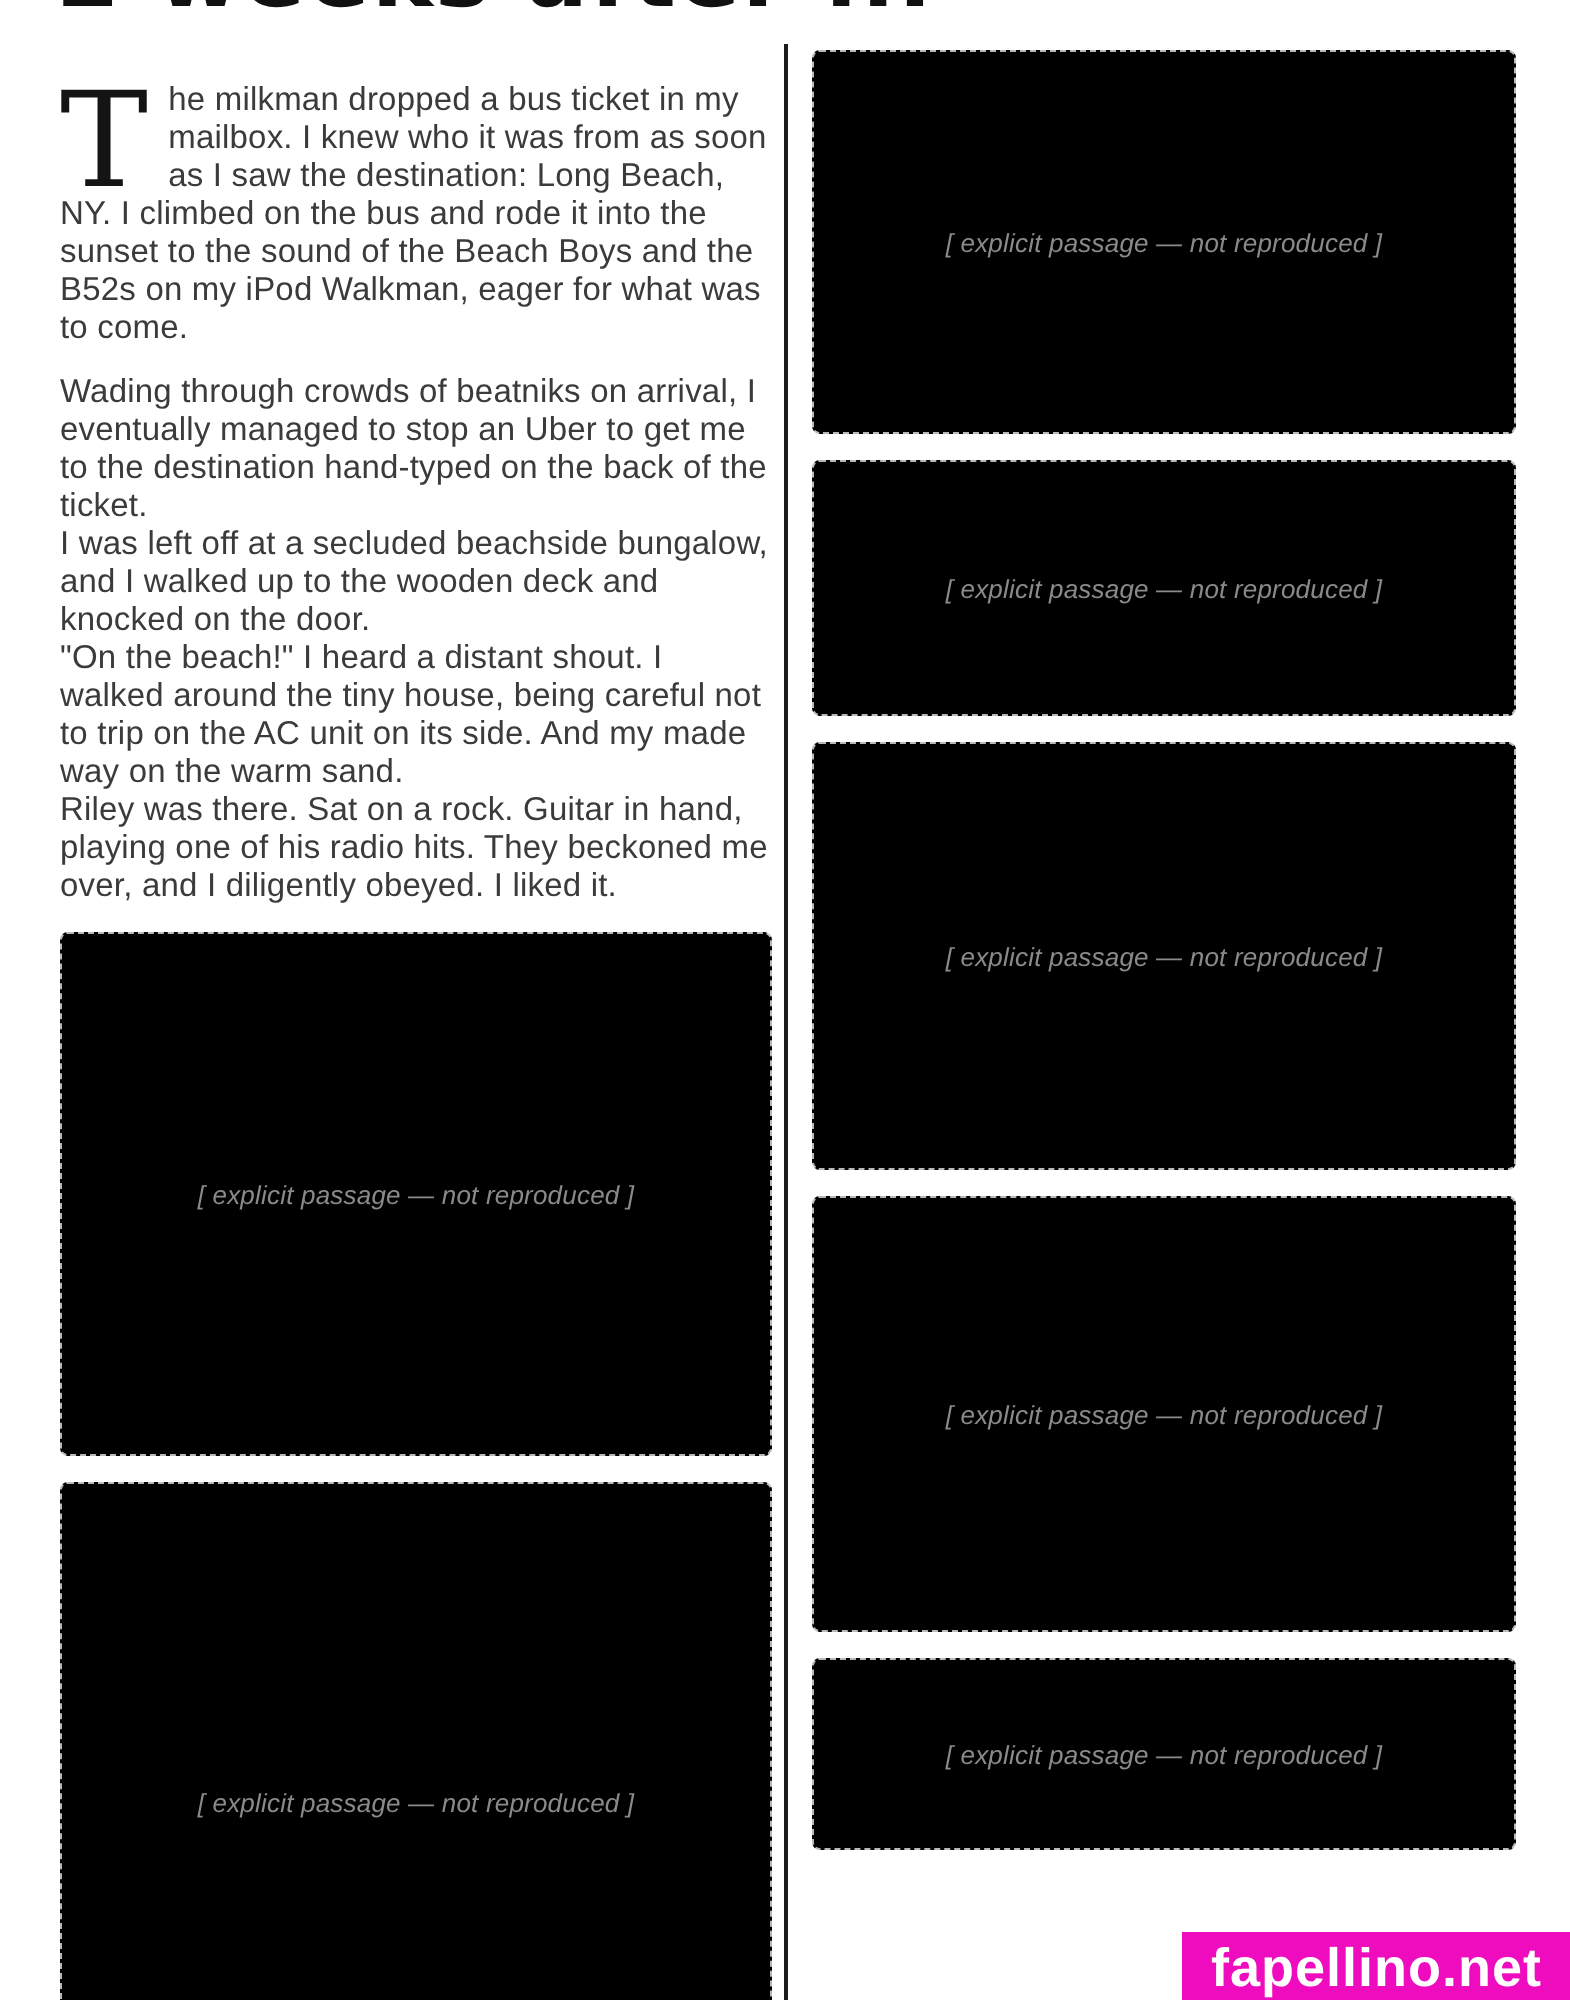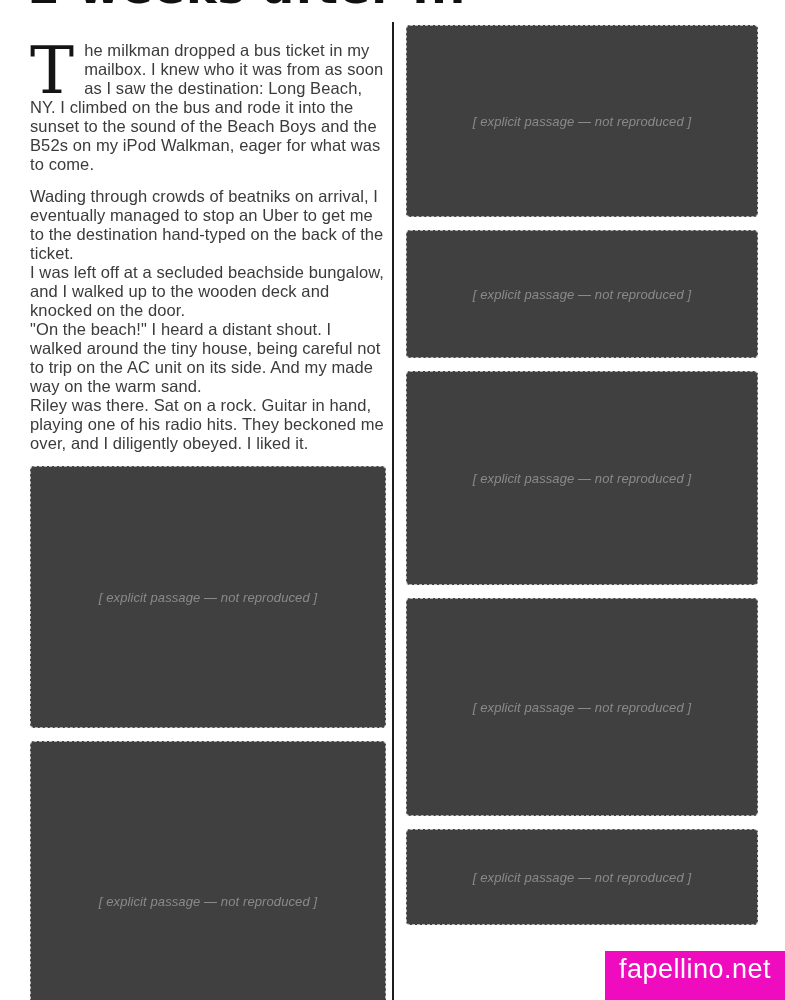--- a/index.html
+++ b/index.html
@@ -34,30 +34,30 @@
   .dropcap{
     float:left;
     font-family:"DejaVu Serif","Liberation Serif",serif;
     font-size:66px;line-height:52px;
     padding:4px 10px 0 0;color:#141414;font-weight:400;
   }
   .redacted{
     box-sizing:border-box;
     margin:0 0 13px 0;
     border:1px dashed #b9b9b9;border-radius:4px;
-    background:#404040;
+    background:#000000;
     display:flex;align-items:center;justify-content:center;
     color:#8a8a8a;font-style:italic;font-size:13px;text-align:center;
     padding:6px;
   }
   
   .watermark{
     position:absolute;right:0;bottom:0;
-    padding:3px 14px 15px 14px;
-    font-weight:400;font-size:27px;letter-spacing:0.5px;
+    padding:3px 14px 0 14px;
+    font-weight:700;font-size:27px;letter-spacing:0.5px;
     color:#ffffff;
   }
 </style>
 </head>
 <body>
 
 <div class="headline-clip">
   <span class="headline-text">2 weeks after ...</span>
 </div>
 

